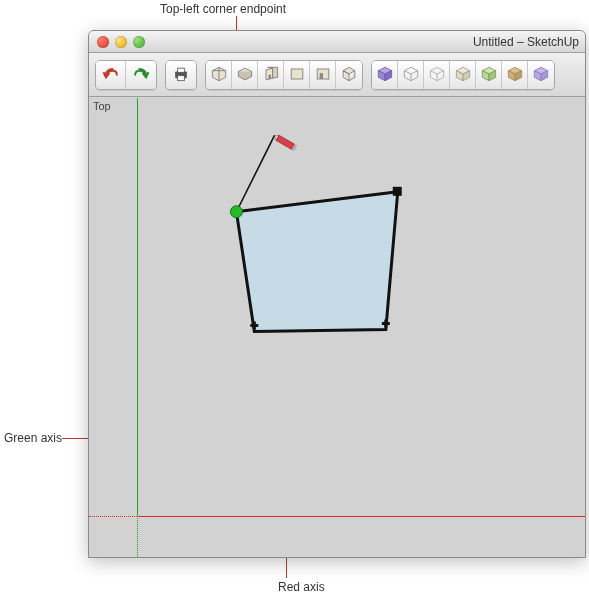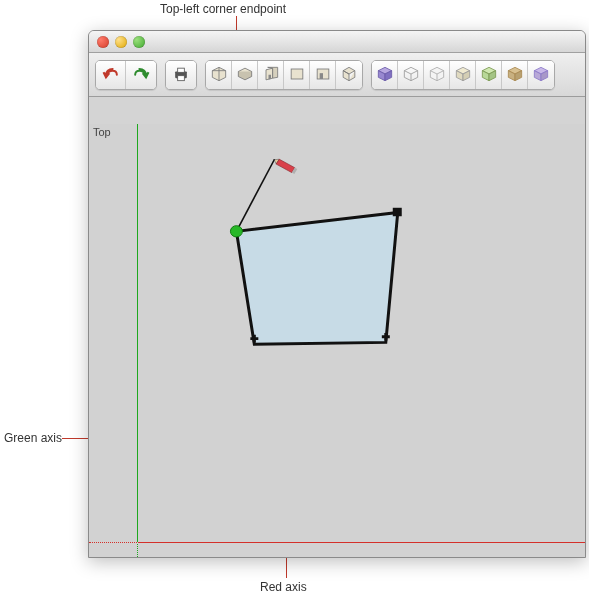--- a/index.html
+++ b/index.html
@@ -104,21 +104,20 @@
   .tb-btn.sq { width: 26px; }
 
   .style-group .tb-btn { width: 26px; height: 28px; }
 
   
   .canvas {
     position: absolute;
     top: 67px; 
     left: 0; right: 0; bottom: 0;
     background: #d2d2d2;
-    margin-top: 26px;
   }
   .view-label {
     position: absolute;
     top: 2px; left: 4px;
     color: #444;
     font-size: 11px;
   }
 
   
   .axis-green-solid {
@@ -162,31 +161,32 @@
 </style>
 </head>
 <body>
 
 <div class="callout-label" style="left:160px; top:2px;">Top-left corner endpoint</div>
 <div class="callout-line" style="left:236px; top:16px; width:1px; height:166px;"></div>
 
 <div class="callout-label" style="left:4px; top:431px;text-align:right;">Green axis</div>
 <div class="callout-line" style="left:62px; top:438px; width:72px; height:1px;"></div>
 
-<div class="callout-label" style="left:260px; top:580px;">Red axis</div>
+<div class="callout-label" style="left:278px; top:580px;">Red axis</div>
 <div class="callout-line" style="left:286px; top:516px; width:1px; height:62px;"></div>
 
 <div class="window">
 
   <div class="titlebar">
     <div class="traffic-lights">
       <div class="tl red"></div>
       <div class="tl yellow"></div>
       <div class="tl green"></div>
     </div>
+    <div class="title-text">Untitled – SketchUp</div>
   </div>
 
   <div class="toolbar">
 
     <div class="tb-group">
       <div class="tb-btn">
         <span>
           <svg viewBox="0 0 24 24">
               <path d="M14 6 C9 6 6 9 6 13 L3 10 L6 16 L10 11 L8 13 C8 10 10 8 14 8 C17 8 19 10 19 13" fill="none" stroke="#c0392b" stroke-width="2.4" stroke-linecap="round"></path>
             </svg>

